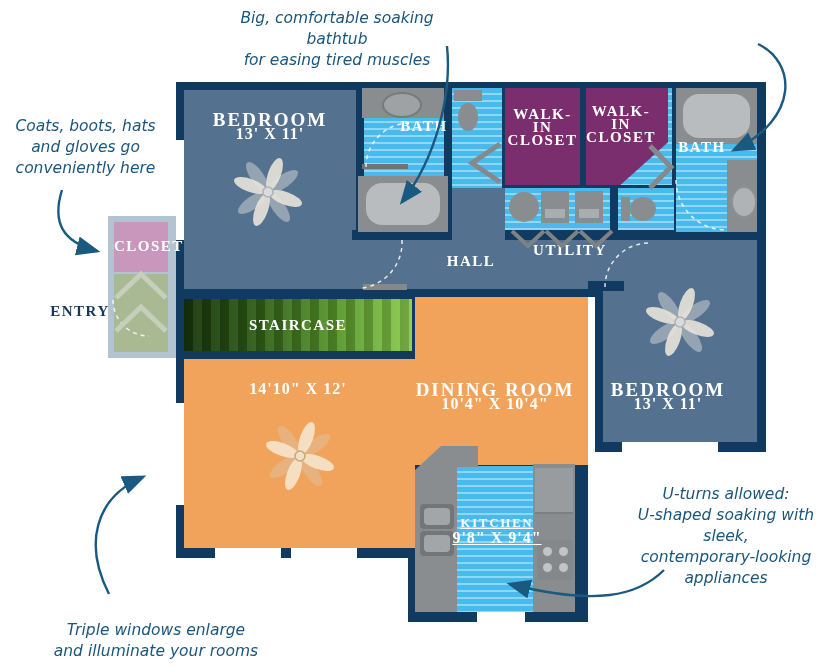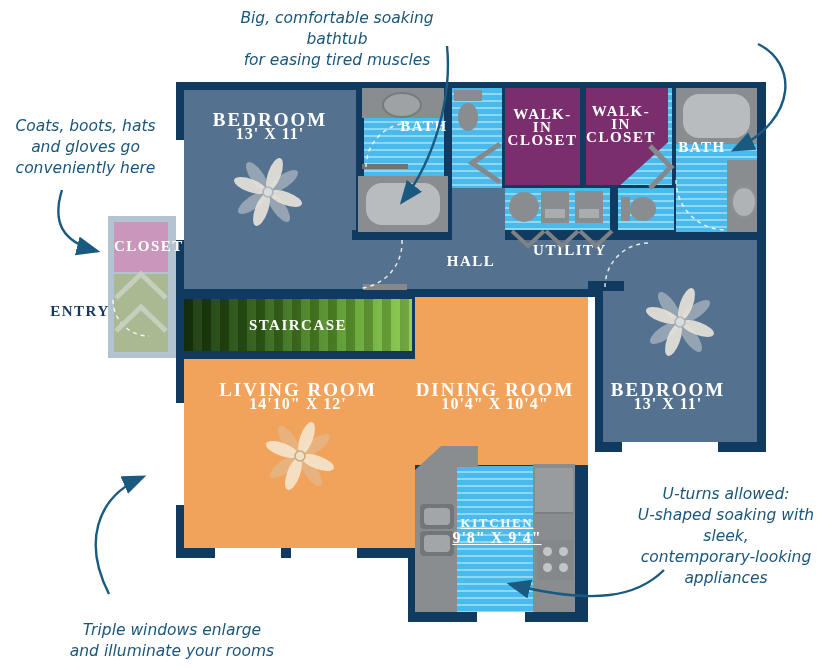--- a/index.html
+++ b/index.html
@@ -35,21 +35,21 @@
 </head>
 <body>
 
 <div class="canvas">
 
   <div class="note" style="left:212px;top:8px;width:250px;">Big, comfortable soaking bathtub
 for easing tired muscles</div>
   <div class="note" style="left:3px;top:116px;width:165px;">Coats, boots, hats
 and gloves go
 conveniently here</div>
-  <div class="note" style="left:52px;top:620px;width:240px;">Triple windows enlarge
+  <div class="note" style="left:36px;top:620px;width:240px;">Triple windows enlarge
 and illuminate your rooms</div>
   <div class="note" style="left:613px;top:484px;width:226px;">U-turns allowed:
 U-shaped soaking with sleek,
 contemporary-looking
 appliances</div>
 
   <div class="abs navy z1" style="left:176px;top:82px;width:590px;height:215px;"></div>
   <div class="abs navy z1" style="left:176px;top:290px;width:244px;height:268px;"></div>
   <div class="abs navy z1" style="left:408px;top:290px;width:180px;height:332px;"></div>
   <div class="abs navy z1" style="left:595px;top:237px;width:171px;height:215px;"></div>
@@ -130,21 +130,20 @@
 CLOSET</div>
   <div class="rlabel slabel" style="left:584px;top:105px;width:74px;">WALK-IN
 CLOSET</div>
   <div class="rlabel slabel" style="left:670px;top:141px;width:64px;">BATH</div>
   <div class="rlabel slabel" style="left:520px;top:196px;width:100px;margin-top:48px;">UTILITY</div>
   <div class="rlabel slabel" style="left:440px;top:255px;width:62px;">HALL</div>
   <div class="rlabel slabel" style="left:114px;top:240px;width:54px;">CLOSET</div>
   <div class="rlabel slabel navytext" style="left:44px;top:305px;width:72px;">ENTRY</div>
   <div class="rlabel slabel" style="left:184px;top:319px;width:228px;">STAIRCASE</div>
   <div class="rlabel" style="left:198px;top:382px;width:200px;">
-    <div class="rname">LIVING ROOM</div>
     <div class="rdims">14'10" X 12'</div>
   </div>
   <div class="rlabel" style="left:402px;top:382px;width:186px;">
     <div class="rname">DINING ROOM</div>
     <div class="rdims">10'4" X 10'4"</div>
   </div>
   <div class="rlabel" style="left:580px;top:382px;width:176px;">
     <div class="rname">BEDROOM</div>
     <div class="rdims">13' X 11'</div>
   </div>

